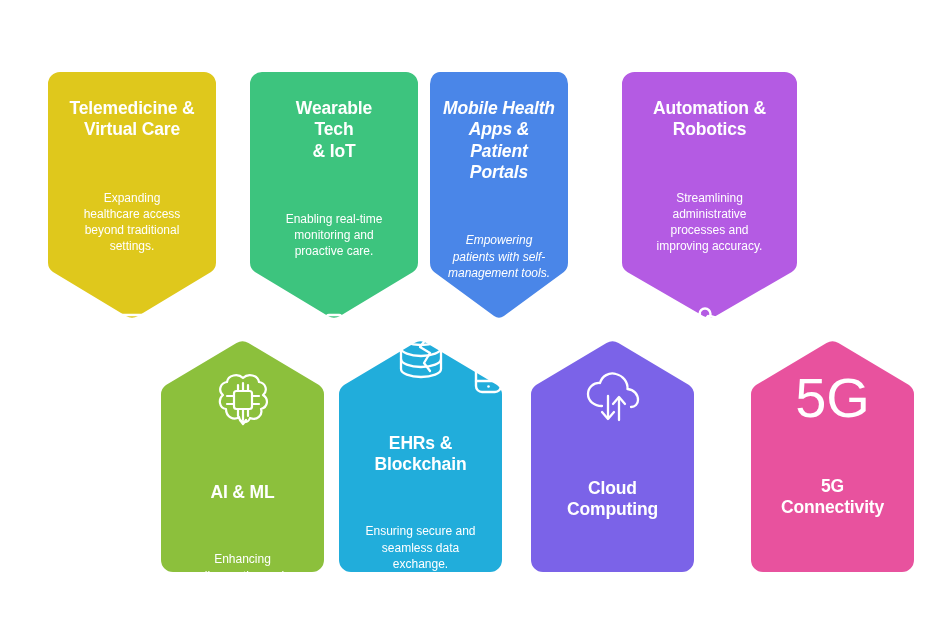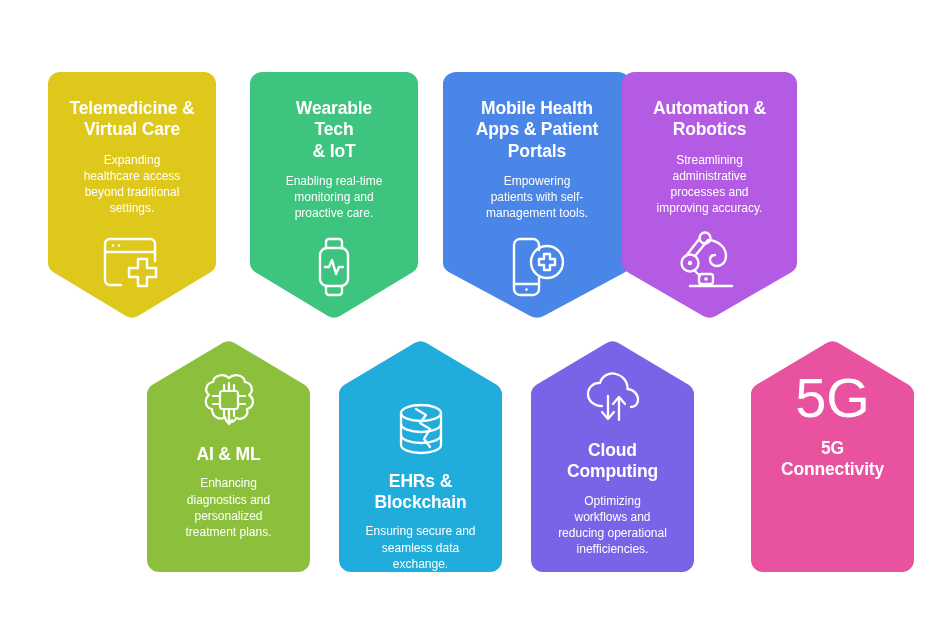--- a/index.html
+++ b/index.html
@@ -36,20 +36,21 @@
     z-index: 0;
   }
   .card-shape svg { display: block; width: 100%; height: 100%; }
   .card-inner {
     position: relative;
     z-index: 1;
     width: 100%;
     display: flex;
     flex-direction: column;
     align-items: center;
+    gap: 38px;
   }
 
   .card-title {
     font-weight: bold;
     font-size: 17.5px;
     line-height: 1.22;
     letter-spacing: -0.15px;
     padding: 0 8px;
     box-sizing: border-box;
     white-space: pre-line;
@@ -134,21 +135,21 @@
         <svg width="48" height="62" viewBox="0 0 48 62" fill="none" stroke="#ffffff" stroke-width="2.4" stroke-linecap="round" stroke-linejoin="round">
           <path d="M16 12 V6 a3,3 0 0 1 3,-3 H29 a3,3 0 0 1 3,3 V12"></path>
           <path d="M16 50 V56 a3,3 0 0 0 3,3 H29 a3,3 0 0 0 3,-3 V50"></path>
           <rect x="10" y="12" width="28" height="38" rx="7"></rect>
           <path d="M15 31 H19 L22 24 L26 38 L29 31 H33"></path>
         </svg>
       </div>
     </div>
   </div>
 
-  <div class="card row-top" style="left:443px; top:72px; width:188px; height:247px;">
+  <div class="card row-top" style="left:430px; top:72px; width:138px; height:247px;font-style:italic;">
     <div class="card-shape">
       <svg viewBox="0 0 168 247" preserveAspectRatio="none" aria-hidden="true">
         <path d="M12,0 H156 A12,12 0 0 1 168,12 V190 A12,12 0 0 1 163,200 L90,244 A12,12 0 0 1 78,244 L5,200 A12,12 0 0 1 0,190 V12 A12,12 0 0 1 12,0 Z" fill="#4A86E8"></path>
       </svg>
     </div>
     <div class="card-inner">
       <div class="card-title">Mobile Health
 Apps &amp; Patient
 Portals</div>
       <div class="card-desc">Empowering
@@ -189,21 +190,21 @@
           <path d="M36 10 C46 12 52 18 52 26 C52 32 48 36 43 36 C39 36 36 33 36 30 C36 27 38 25 41 25"></path>
           <path d="M20 40 L26 46"></path>
           <rect x="25" y="44" width="14" height="10" rx="2.5"></rect>
           <circle cx="32" cy="49" r="1.8" fill="#ffffff" stroke="none"></circle>
           <line x1="16" y1="56" x2="58" y2="56"></line>
         </svg>
       </div>
     </div>
   </div>
 
-  <div class="card row-bottom" style="left:147px; top:340px; width:163px; height:232px;text-align:center;">
+  <div class="card row-bottom" style="left:161px; top:340px; width:163px; height:232px;text-align:center;">
     <div class="card-shape">
       <svg viewBox="0 0 163 232" preserveAspectRatio="none" aria-hidden="true">
         <path d="M75.5,3 A12,12 0 0 1 87.5,3 L158,45 A12,12 0 0 1 163,55 V220 A12,12 0 0 1 151,232 H12 A12,12 0 0 1 0,220 V55 A12,12 0 0 1 5,45 Z" fill="#8CC03C"></path>
       </svg>
     </div>
     <div class="card-inner">
       <div class="card-icon">
         <svg width="62" height="62" viewBox="0 0 62 62" fill="none" stroke="#ffffff" stroke-width="2.2" stroke-linecap="round" stroke-linejoin="round">
           <path d="M31 8 C26 3 16 5 15 12 C8 13 6 21 11 25 C6 29 7 38 14 39 C14 47 22 51 27 47 C28 53 36 54 38 48 C45 51 51 45 49 39 C56 37 57 29 51 25 C56 21 54 13 47 12 C46 5 36 3 31 8 Z"></path>
           <rect x="22" y="21" width="18" height="18" rx="2.5"></rect>

